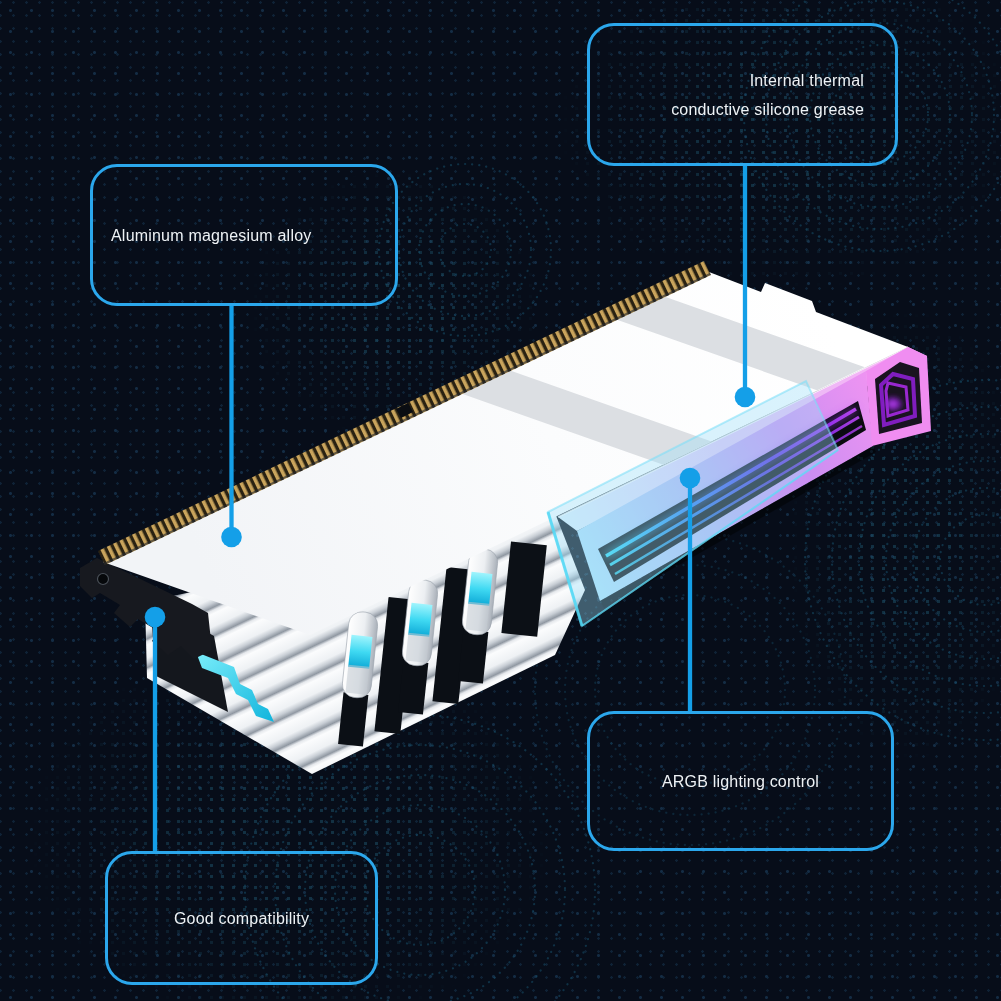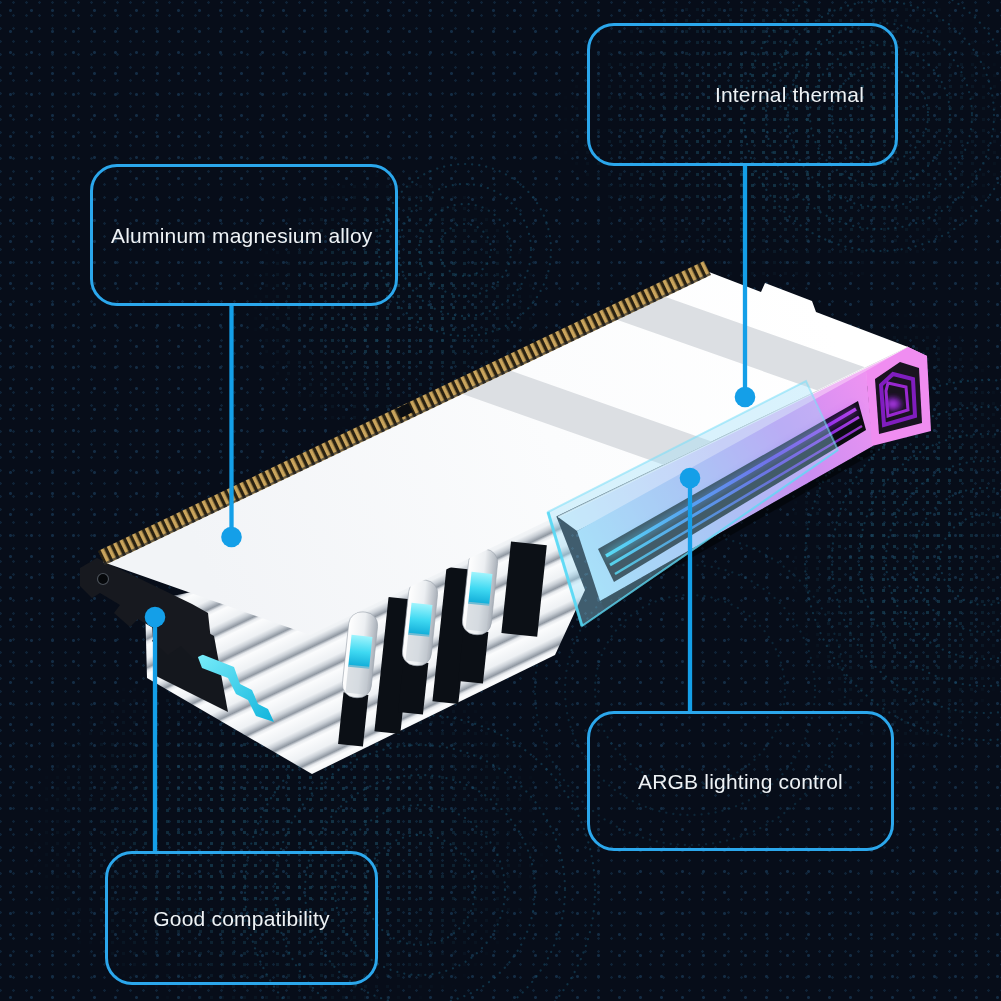--- a/index.html
+++ b/index.html
@@ -22,21 +22,21 @@
   }
   #cluster-top-right{left:560px;top:-40px;width:460px;height:330px;}
   #cluster-right-mid{left:790px;top:310px;width:240px;height:450px;}
   #cluster-bottom-left{left:30px;top:640px;width:520px;height:390px;}
   #cluster-left-of-pins{left:250px;top:170px;width:290px;height:270px;}
   svg.scene{position:absolute;left:0;top:0;z-index:2;}
   .callout{
     position:absolute;z-index:3;box-sizing:border-box;
     border:3.5px solid #2ba7ec;border-radius:27px;
     display:flex;align-items:center;
-    color:#eef2f5;font-size:21px;line-height:29px;letter-spacing:.2px;
+    color:#eef2f5;font-size:16px;line-height:29px;letter-spacing:.2px;
   }
   #co-thermal{left:587px;top:23px;width:311px;height:143px;justify-content:flex-end;}
   #co-thermal .lbl{text-align:right;padding-right:31px;padding-left:14px;}
   #co-alloy{left:90px;top:164px;width:308px;height:142px;justify-content:flex-start;}
   #co-alloy .lbl{padding-left:18px;}
   #co-argb{left:587px;top:711px;width:307px;height:140px;justify-content:center;}
   #co-compat{left:105px;top:851px;width:273px;height:134px;justify-content:center;}
 </style>
 </head>
 <body>
@@ -235,20 +235,21 @@
         <circle cx="231.5" cy="537" r="10.3"></circle>
         <circle cx="690" cy="478" r="10.3"></circle>
         <circle cx="155" cy="617" r="10.3"></circle>
       </g>
     </g>
   </svg>
 
   <div class="callout" id="co-thermal">
     <div class="lbl">
       <div>Internal thermal</div>
+      <div>conductive silicone grease</div>
     </div>
   </div>
   <div class="callout" id="co-alloy">
     <span class="lbl">Aluminum magnesium alloy</span>
   </div>
   <div class="callout" id="co-argb">
     <span class="lbl">ARGB lighting control</span>
   </div>
   <div class="callout" id="co-compat">
     <span class="lbl">Good compatibility</span>

